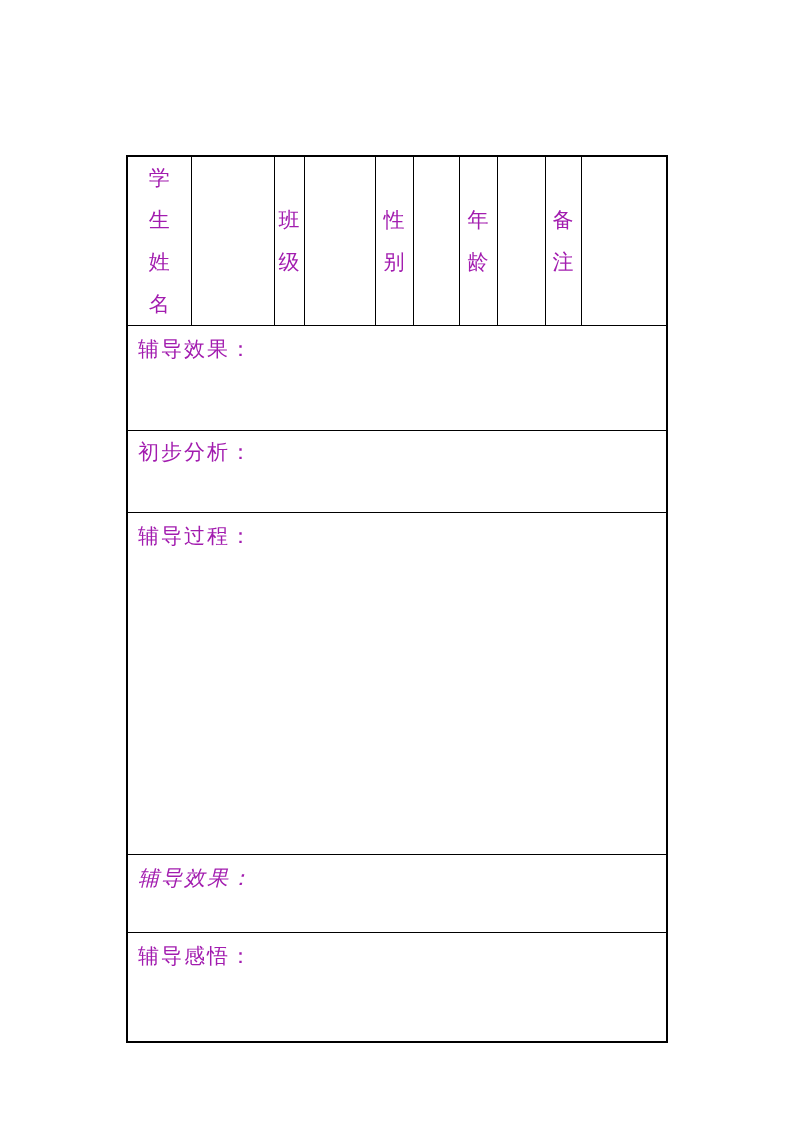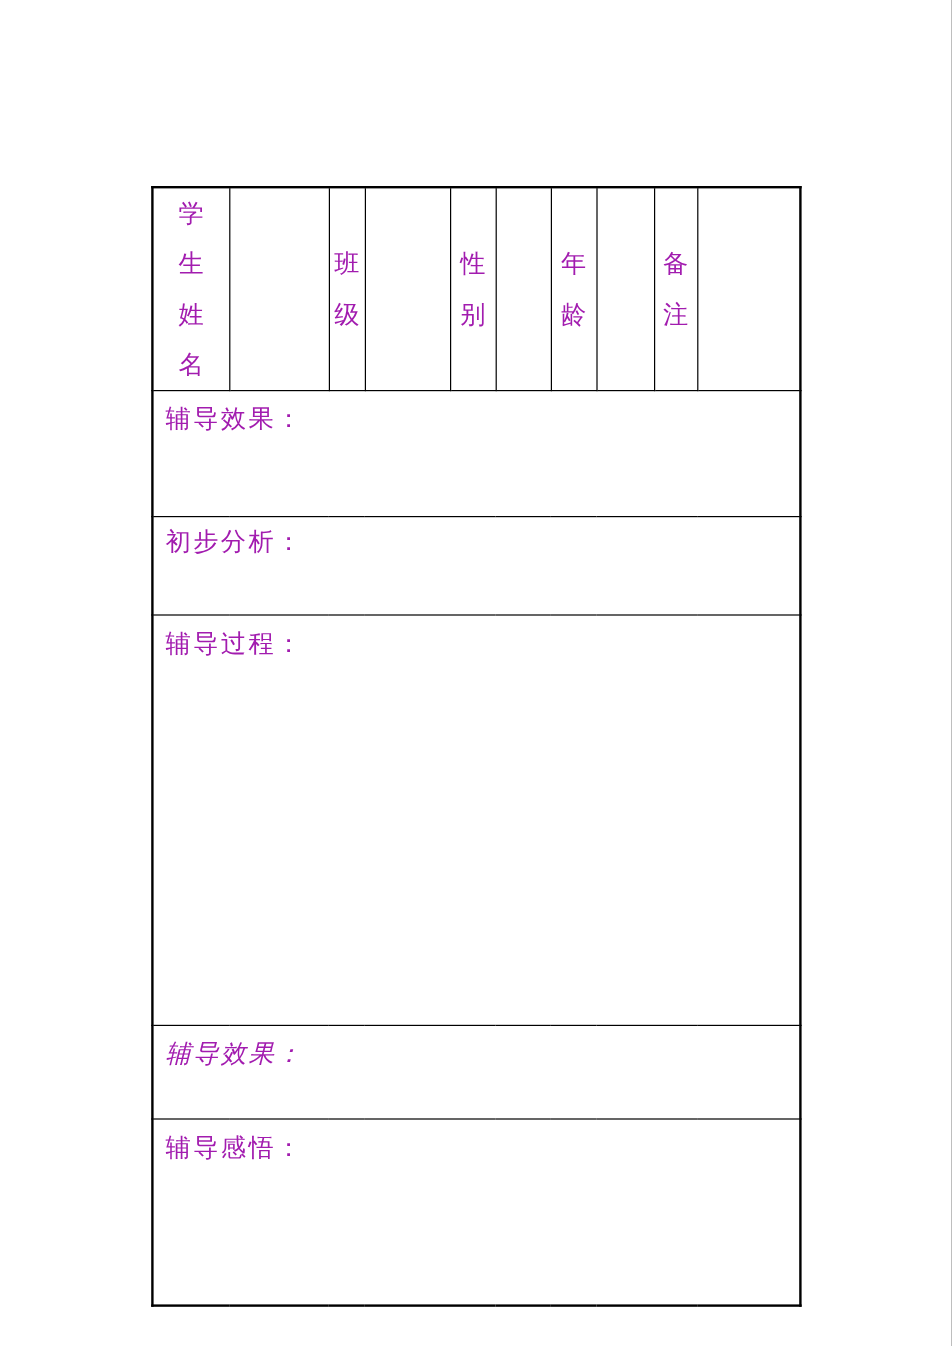--- a/index.html
+++ b/index.html
@@ -47,21 +47,21 @@
   }
   .section-label {
     font-size: 21px;
     letter-spacing: 2px;
     line-height: 28px;
   }
   tr.r-reason   { height: 105px; }
   tr.r-analysis { height: 82px; font-family: Liberation Mono, monospace;  }
   tr.r-process  { height: 342px; }
   tr.r-effect   { height: 78px; font-style: italic;  }
-  tr.r-thought  { height: 155px; }
+  tr.r-thought  { height: 109px; }
 </style>
 </head>
 <body>
 
 <div class="page">
   <table class="record">
     <colgroup>
       <col style="width:64px">
         <col style="width:83px">
       <col style="width:30px">

